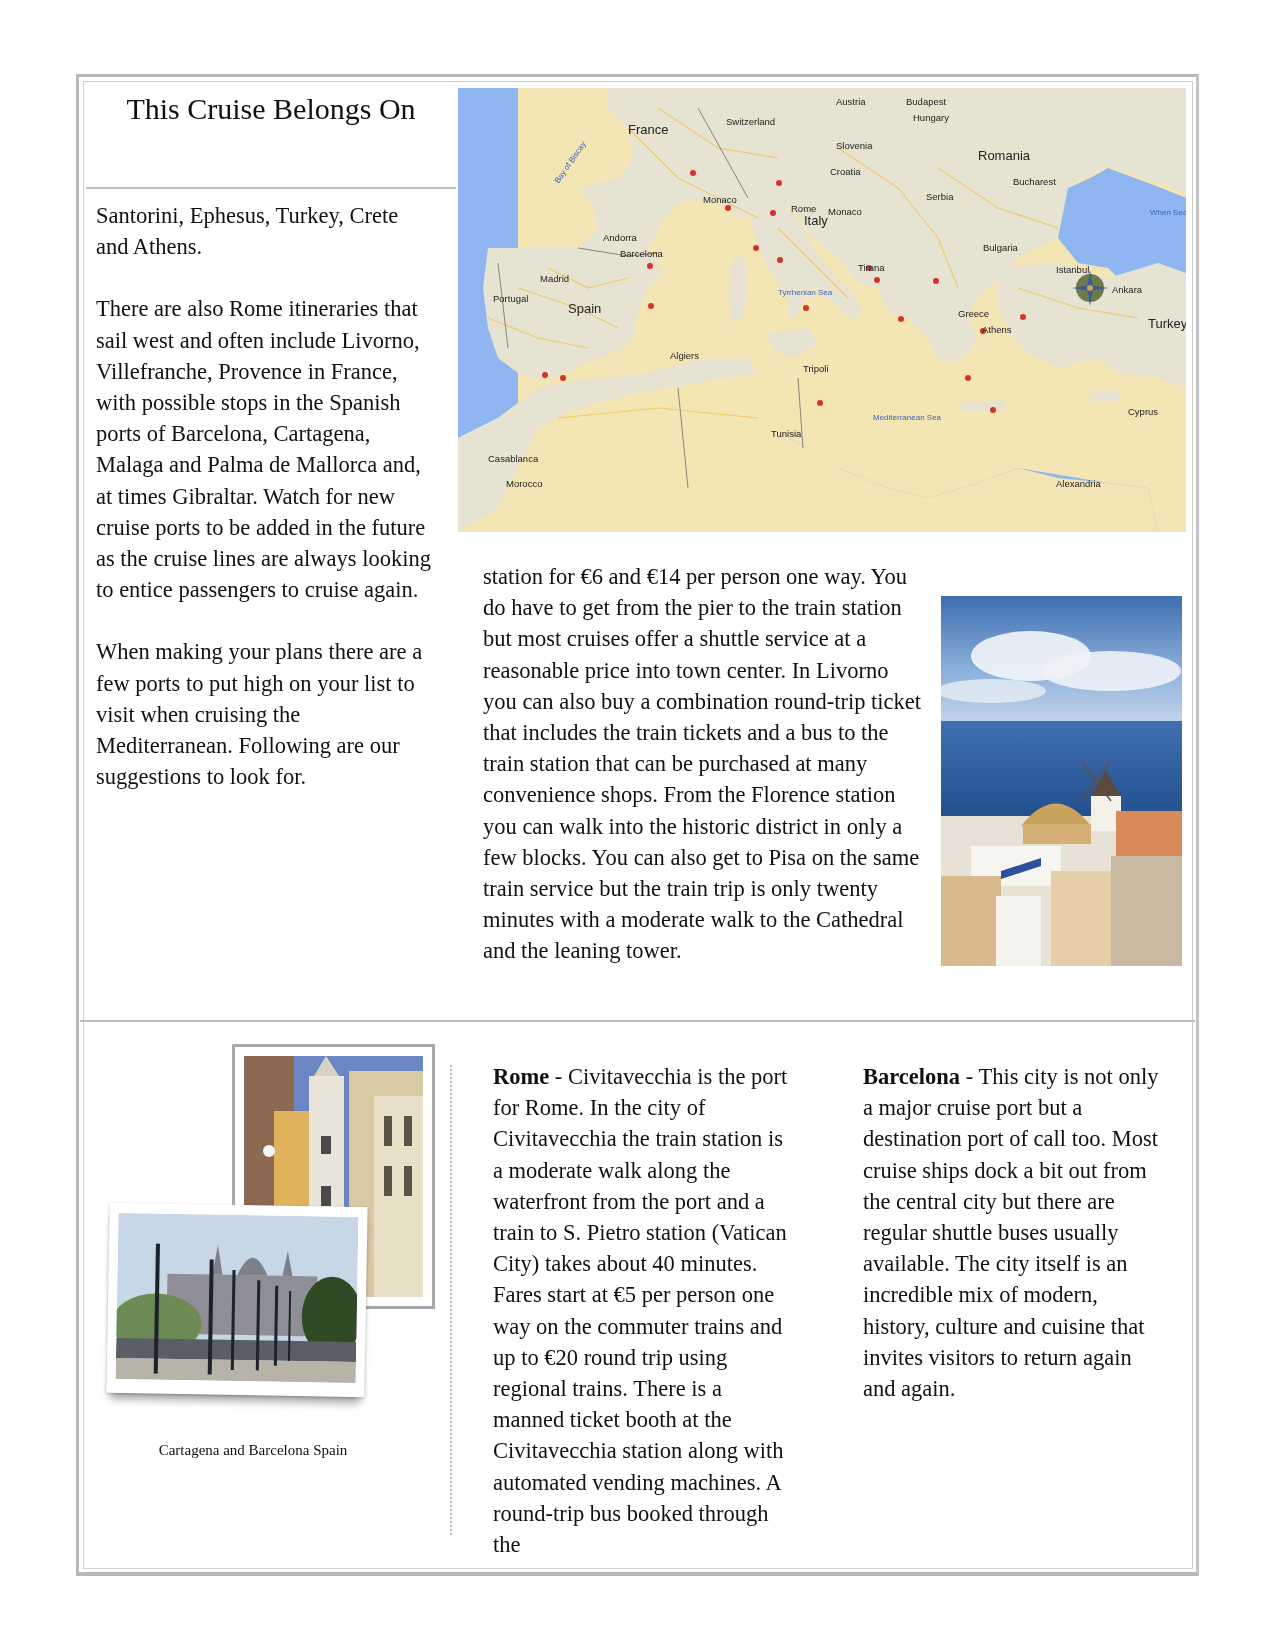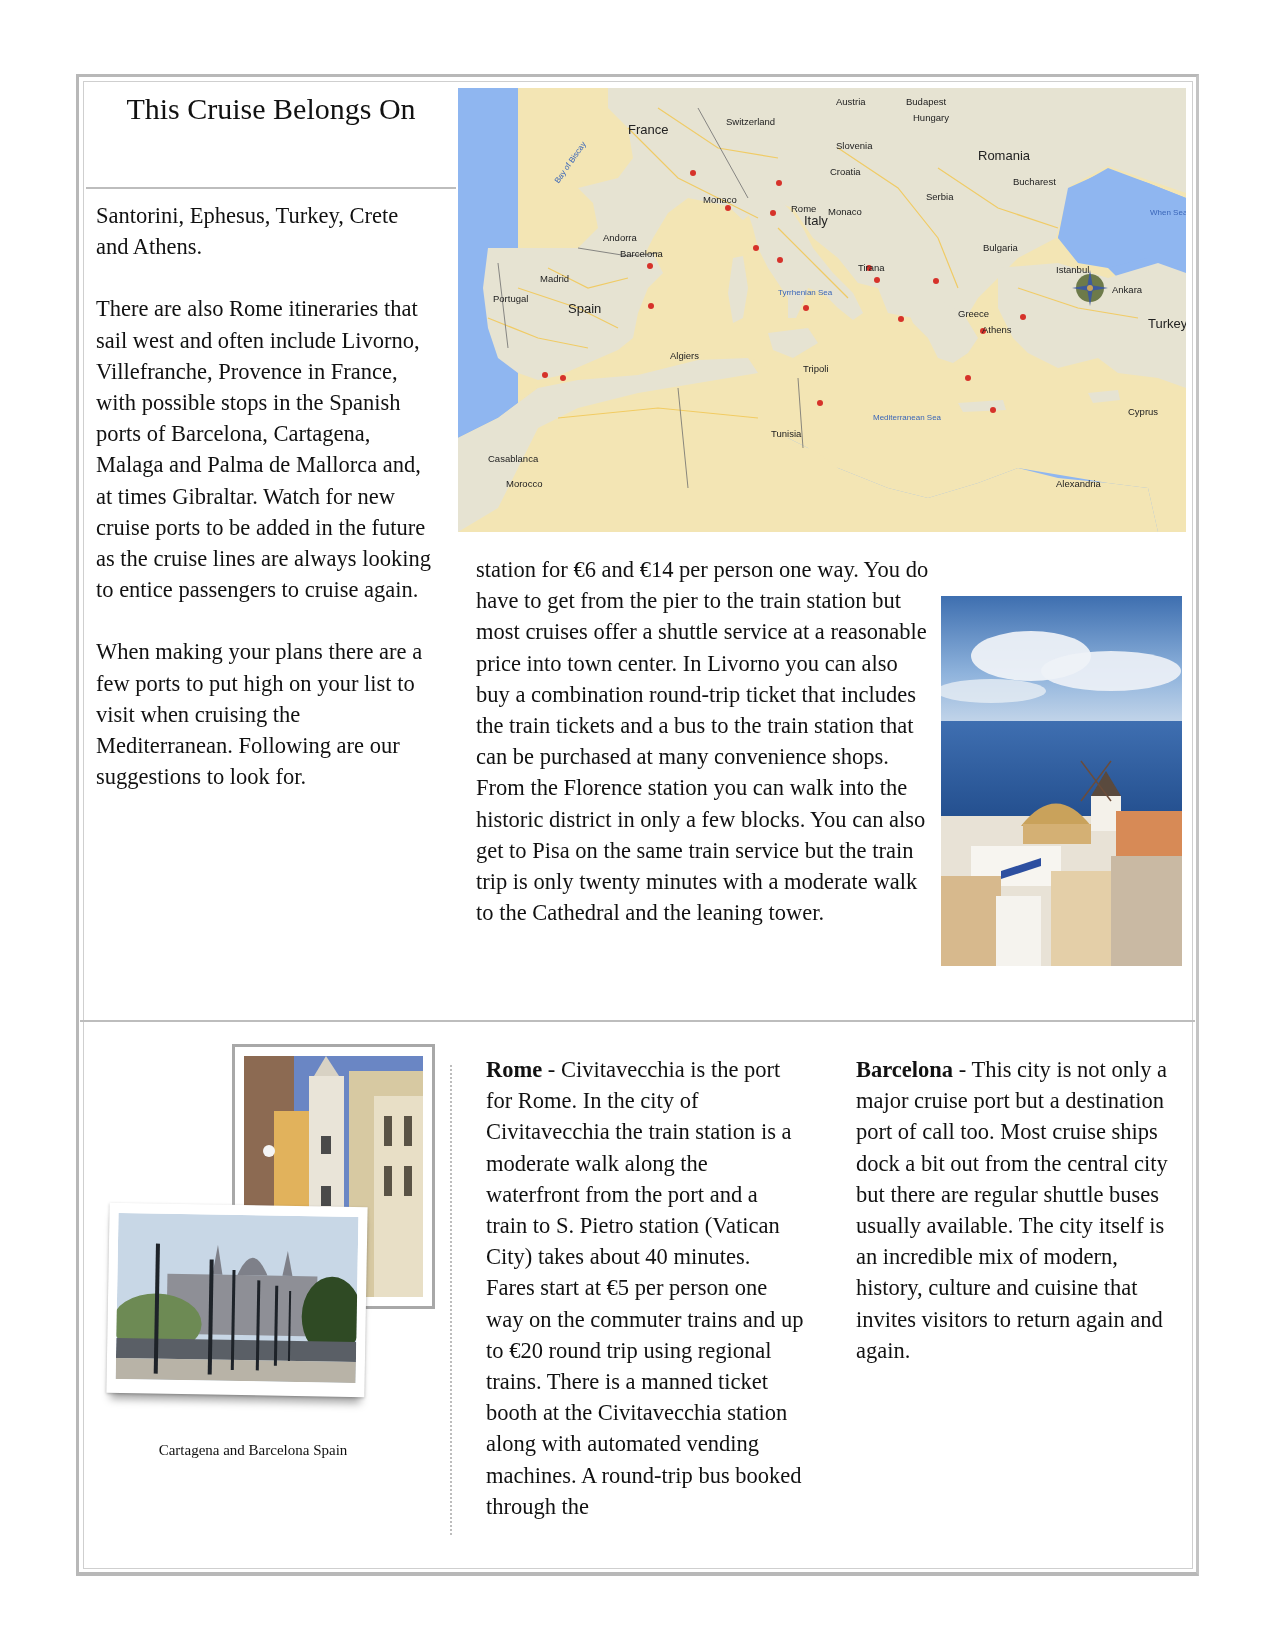--- a/index.html
+++ b/index.html
@@ -9,21 +9,21 @@
   .frame { position: absolute; left: 76px; top: 74px; width: 1123px; height: 1502px;
            border: 3px solid #b8b8b8; border-right-color: #c4c4c4; border-bottom-width: 4px; box-sizing: border-box; background:#fff; }
   .frame-inner { position: absolute; left: 4px; top: 4px; right: 3px; bottom: 3px; border: 1px solid #cfcfcf; }
 
   .title { position: absolute; left: 86px; top: 86px; width: 370px; text-align: center;
            font-size: 30px; line-height: 46px; color: #111; }
   .title-rule { position: absolute; left: 86px; top: 187px; width: 370px; height: 2px; background: #bdbdbd; }
 
   .col-text { position: absolute; font-size: 22.5px; line-height: 31.2px; color: #111; }
   .col-text p { margin: 0 0 31px 0; }
-  .col-text p.nomargin { margin: 6px; }
+  .col-text p.nomargin { margin: 13px; }
   .col-text b { font-weight: bold; }
 
   #col-left { left: 96px; top: 200px; width: 335px; }
   #col-mid-top { left: 470px; top: 548px; width: 470px; }
   #col-rome { left: 480px; top: 1048px; width: 330px; }
   #col-barca { left: 850px; top: 1048px; width: 330px; }
 
   .map { position: absolute; left: 458px; top: 88px; width: 728px; height: 444px; overflow: hidden; background: #8fb6f0; }
   .map svg { display: block; }
   .map .lbl { position: absolute; font-family: "Liberation Sans", "DejaVu Sans", sans-serif; font-size: 9.5px; font-weight: normal; color: #222; white-space: nowrap; }

